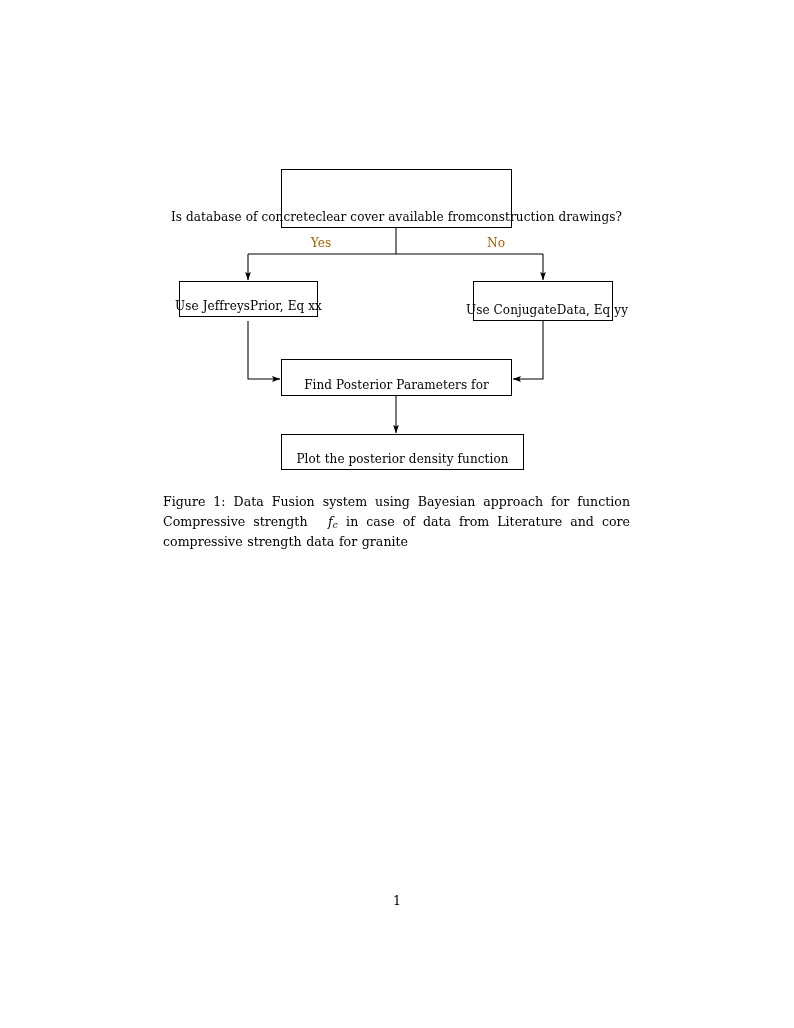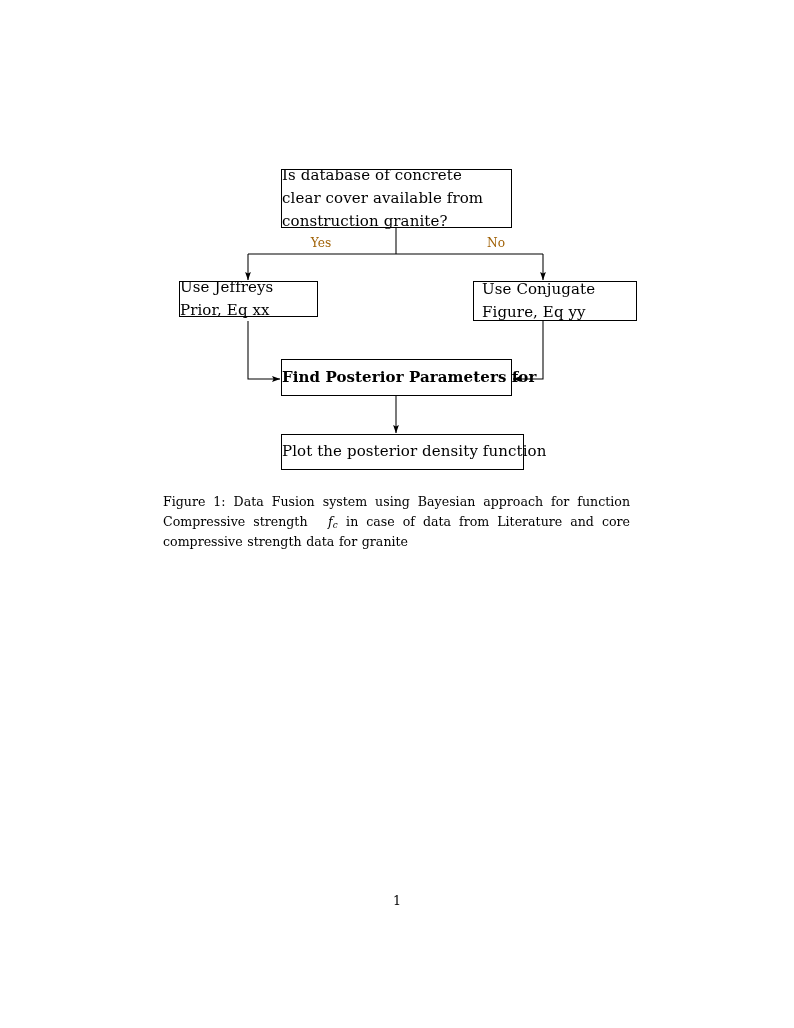--- a/index.html
+++ b/index.html
@@ -31,37 +31,37 @@
     width: 794px;
     height: 490px;
   }
 
   .node {
     position: absolute;
     box-sizing: border-box;
     border: 1px solid #000000;
     background: #ffffff;
     display: flex;
-    flex-direction: column;
-    align-items: flex-start;
+    flex-direction: row;
+    align-items: flex-end;
     justify-content: center;
     text-align: center;
     font-family: "DejaVu Serif", "Liberation Serif", serif;
-    font-size: 15px;
+    font-size: 12px;
     line-height: 1.55;
     letter-spacing: 0.1px;
     color: #000000;
   }
   .node .ln { display: block; white-space: nowrap; }
 
   
   #node-decision      { left: 281px; top: 169px; width: 231px; height: 59px; }
   #node-jeffreys      { left: 179px; top: 281px; width: 139px; height: 36px; }
-  #node-conjugate     { left: 473px; top: 281px; width: 164px; height: 40px; padding-left: 8px; }
-  #node-posterior     { left: 281px; top: 359px; width: 231px; height: 37px; font-weight: bold; }
+  #node-conjugate     { left: 473px; top: 281px; width: 140px; height: 40px; padding-left: 8px; }
+  #node-posterior     { left: 281px; top: 359px; width: 231px; height: 37px; }
   #node-plot          { left: 281px; top: 434px; width: 243px; height: 36px; }
 
   
   .edge-label {
     position: absolute;
     font-family: "DejaVu Serif", "Liberation Serif", serif;
     font-size: 12.2px;
     color: #a16207;
     white-space: nowrap;
     transform: translate(-50%, 0);
@@ -140,34 +140,34 @@
       <path d="M248,321 L248,379 L280,379" stroke="#000000" stroke-width="1.05" fill="none" marker-end="url(#arrow)"></path>
 
       <path d="M543,321 L543,379 L513,379" stroke="#000000" stroke-width="1.05" fill="none" marker-end="url(#arrow)"></path>
 
       <path d="M396,396 L396,433" stroke="#000000" stroke-width="1.05" fill="none" marker-end="url(#arrow)"></path>
     </svg>
 
     <div class="node" id="node-decision">
       <span class="ln">Is database of concrete</span>
       <span class="ln">clear cover available from</span>
-      <span class="ln">construction granite?</span>
+      <span class="ln">construction drawings?</span>
     </div>
 
     <div class="edge-label" id="label-yes">Yes</div>
     <div class="edge-label" id="label-no">No</div>
 
     <div class="node" id="node-jeffreys">
       <span class="ln">Use Jeffreys</span>
       <span class="ln">Prior, Eq xx</span>
     </div>
 
     <div class="node" id="node-conjugate">
       <span class="ln">Use Conjugate</span>
-      <span class="ln">Figure, Eq yy</span>
+      <span class="ln">Data, Eq yy</span>
     </div>
 
     <div class="node" id="node-posterior">
       <span class="ln">Find Posterior Parameters for</span>
     </div>
 
     <div class="node" id="node-plot">
       <span class="ln">Plot the posterior density function</span>
     </div>
 

